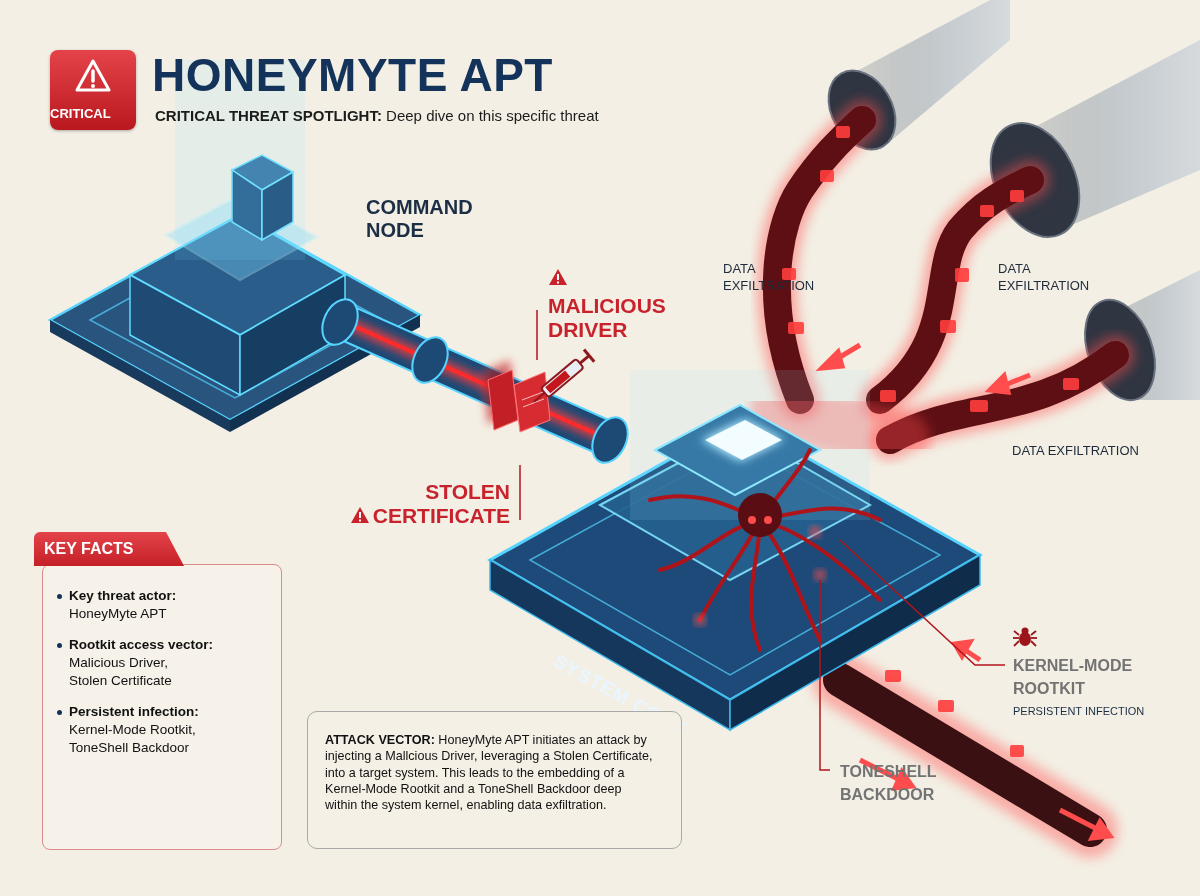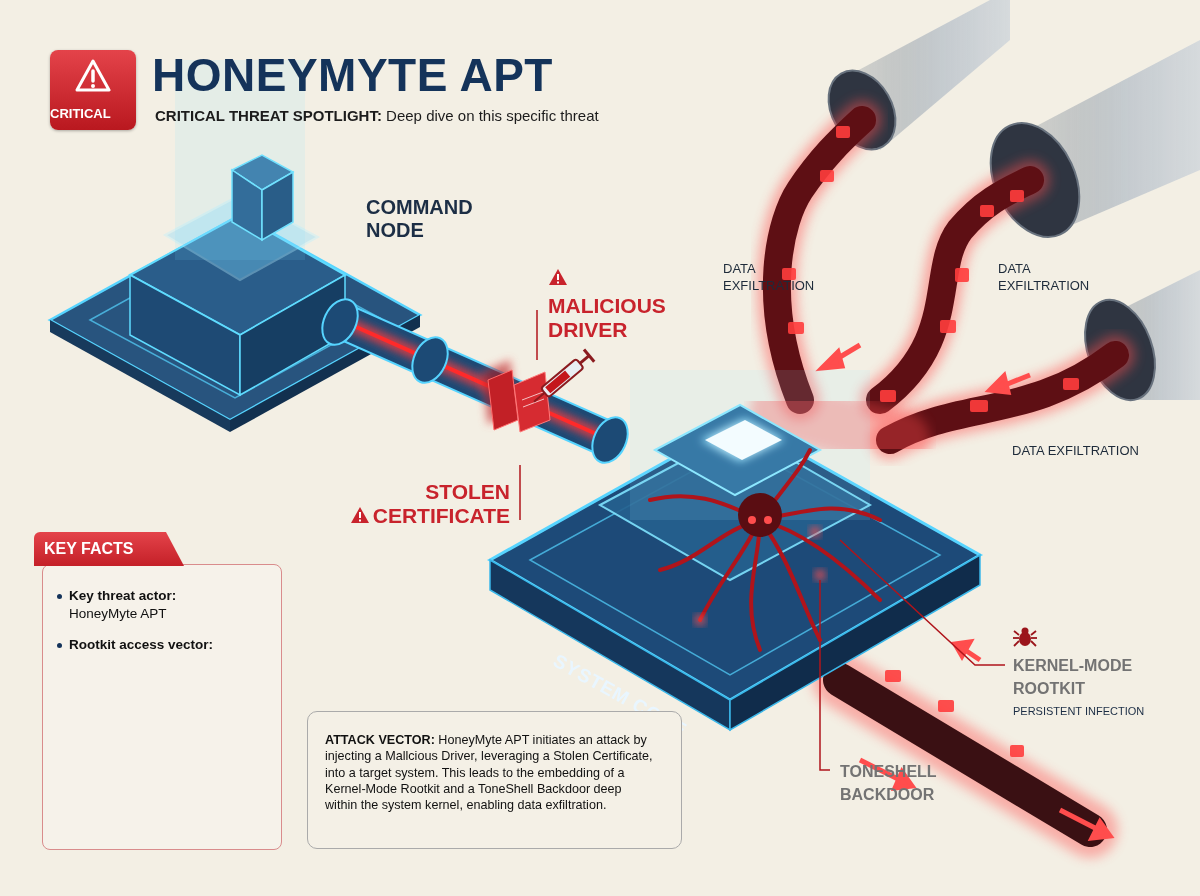--- a/index.html
+++ b/index.html
@@ -258,20 +258,27 @@
 <div class="abs lbl-exf" style="left:1012px;top:442px;">DATA EXFILTRATION</div>
 
 <div class="abs kf">
   <ul>
     <li>
         <b>Key threat actor:</b>
         <span class="v">HoneyMyte APT</span>
       </li>
     <li>
         <b>Rootkit access vector:</b>
+        <span class="v">Malicious Driver,
+Stolen Certificate</span>
+      </li>
+    <li>
+        <b>Persistent infection:</b>
+        <span class="v">Kernel-Mode Rootkit,
+ToneShell Backdoor</span>
       </li>
   </ul>
 </div>
 <div class="abs kf-head">
   <span>KEY FACTS</span>
 </div>
 
 <div class="abs av">
   <p><b>ATTACK VECTOR:</b><span> HoneyMyte APT initiates an attack by injecting a Mallcious Driver, leveraging a Stolen Certificate, into a target system. This leads to the embedding of a Kernel-Mode Rootkit and a ToneShell Backdoor deep within the system kernel, enabling data exfiltration.</span></p>
 </div>

